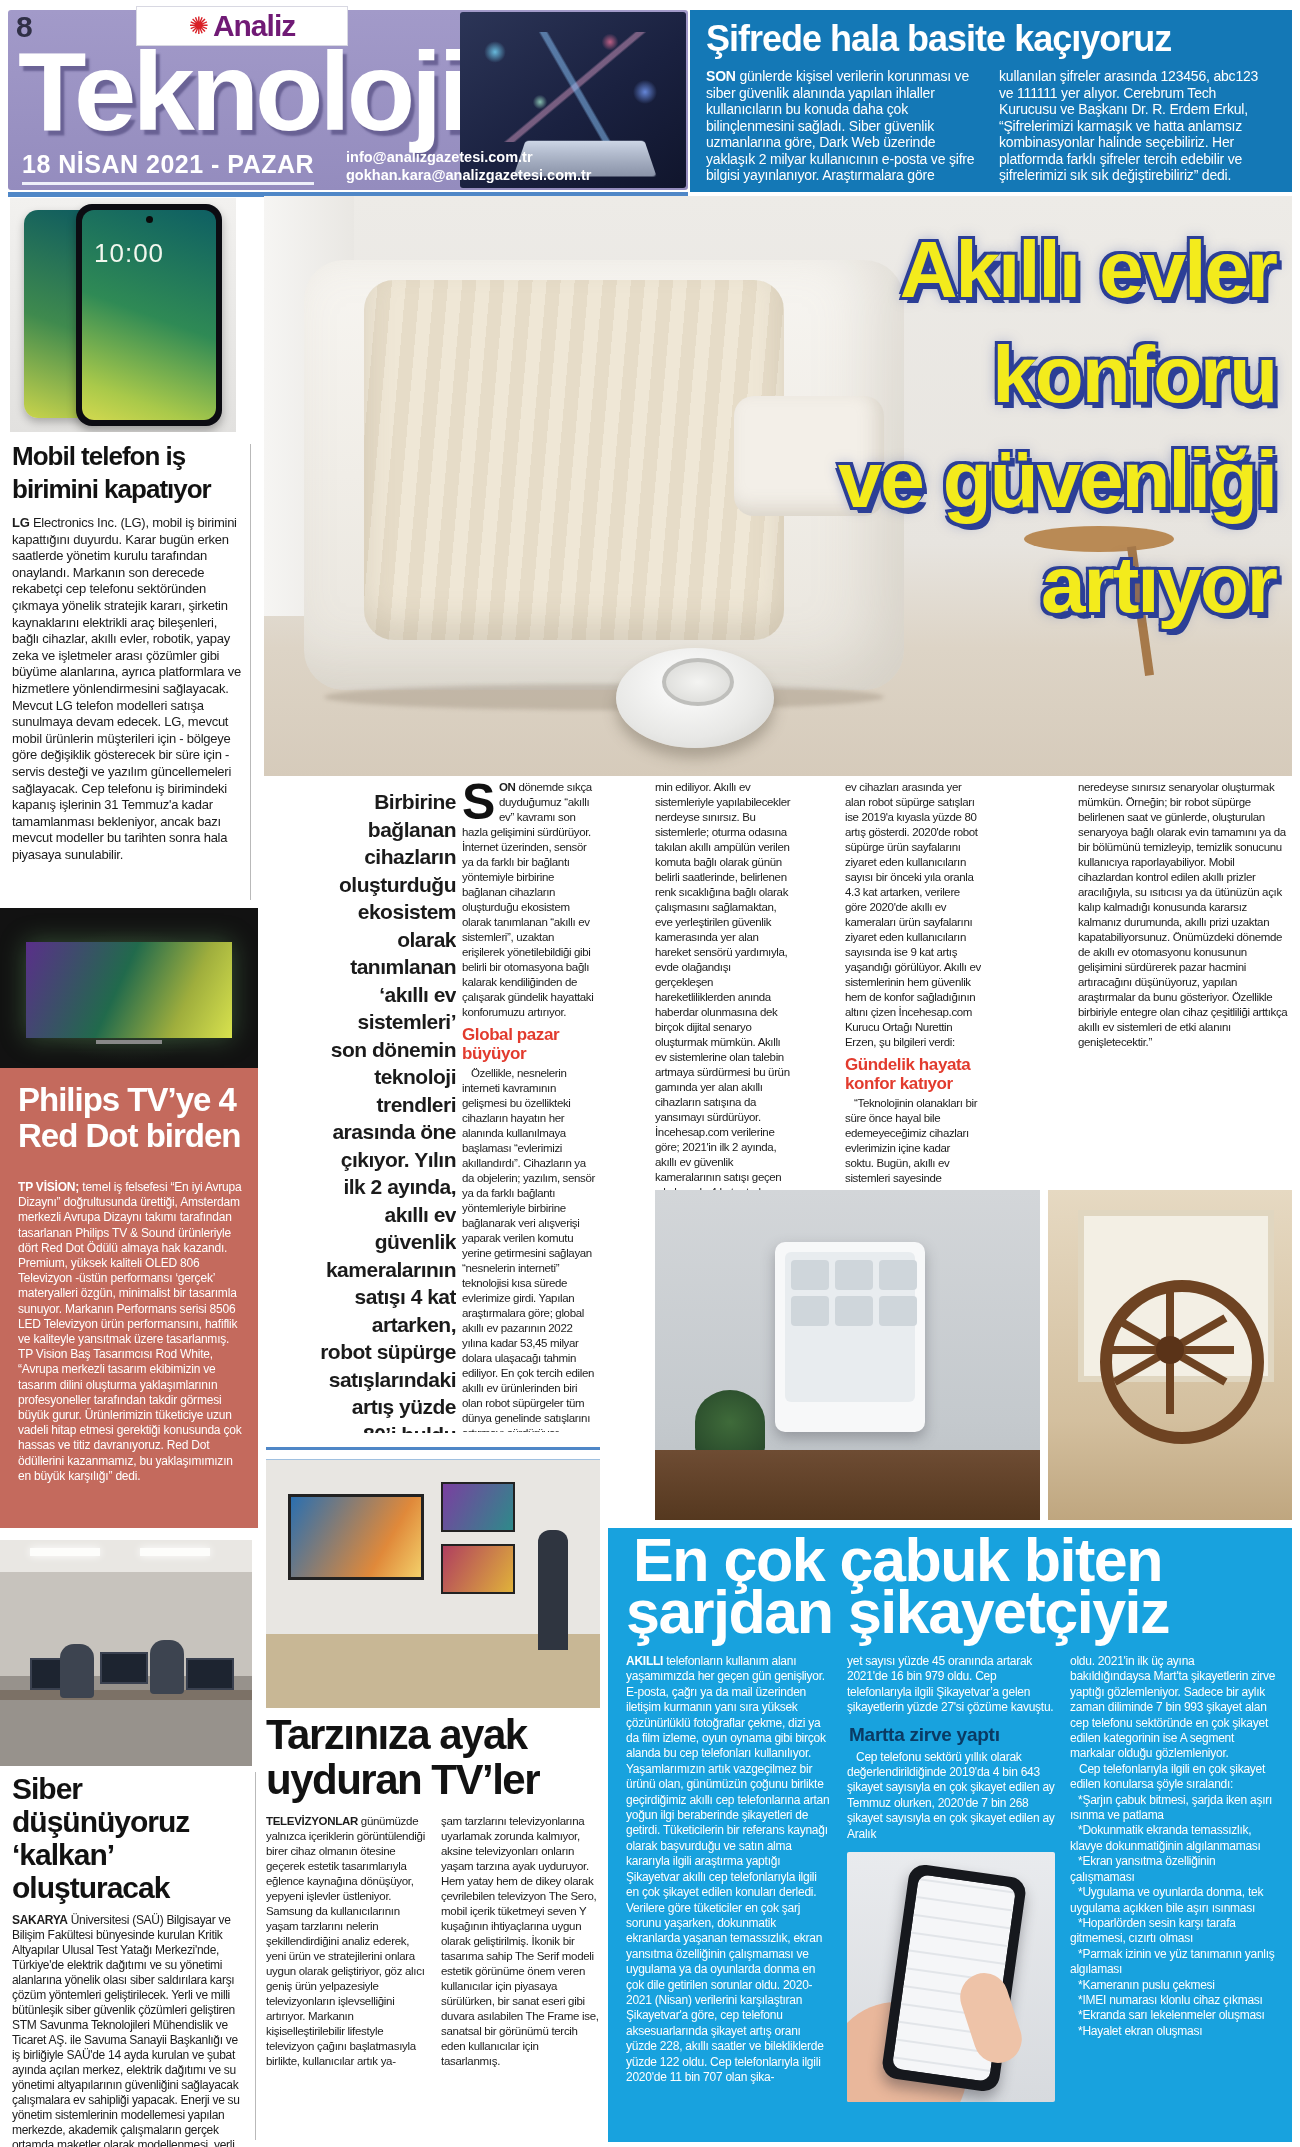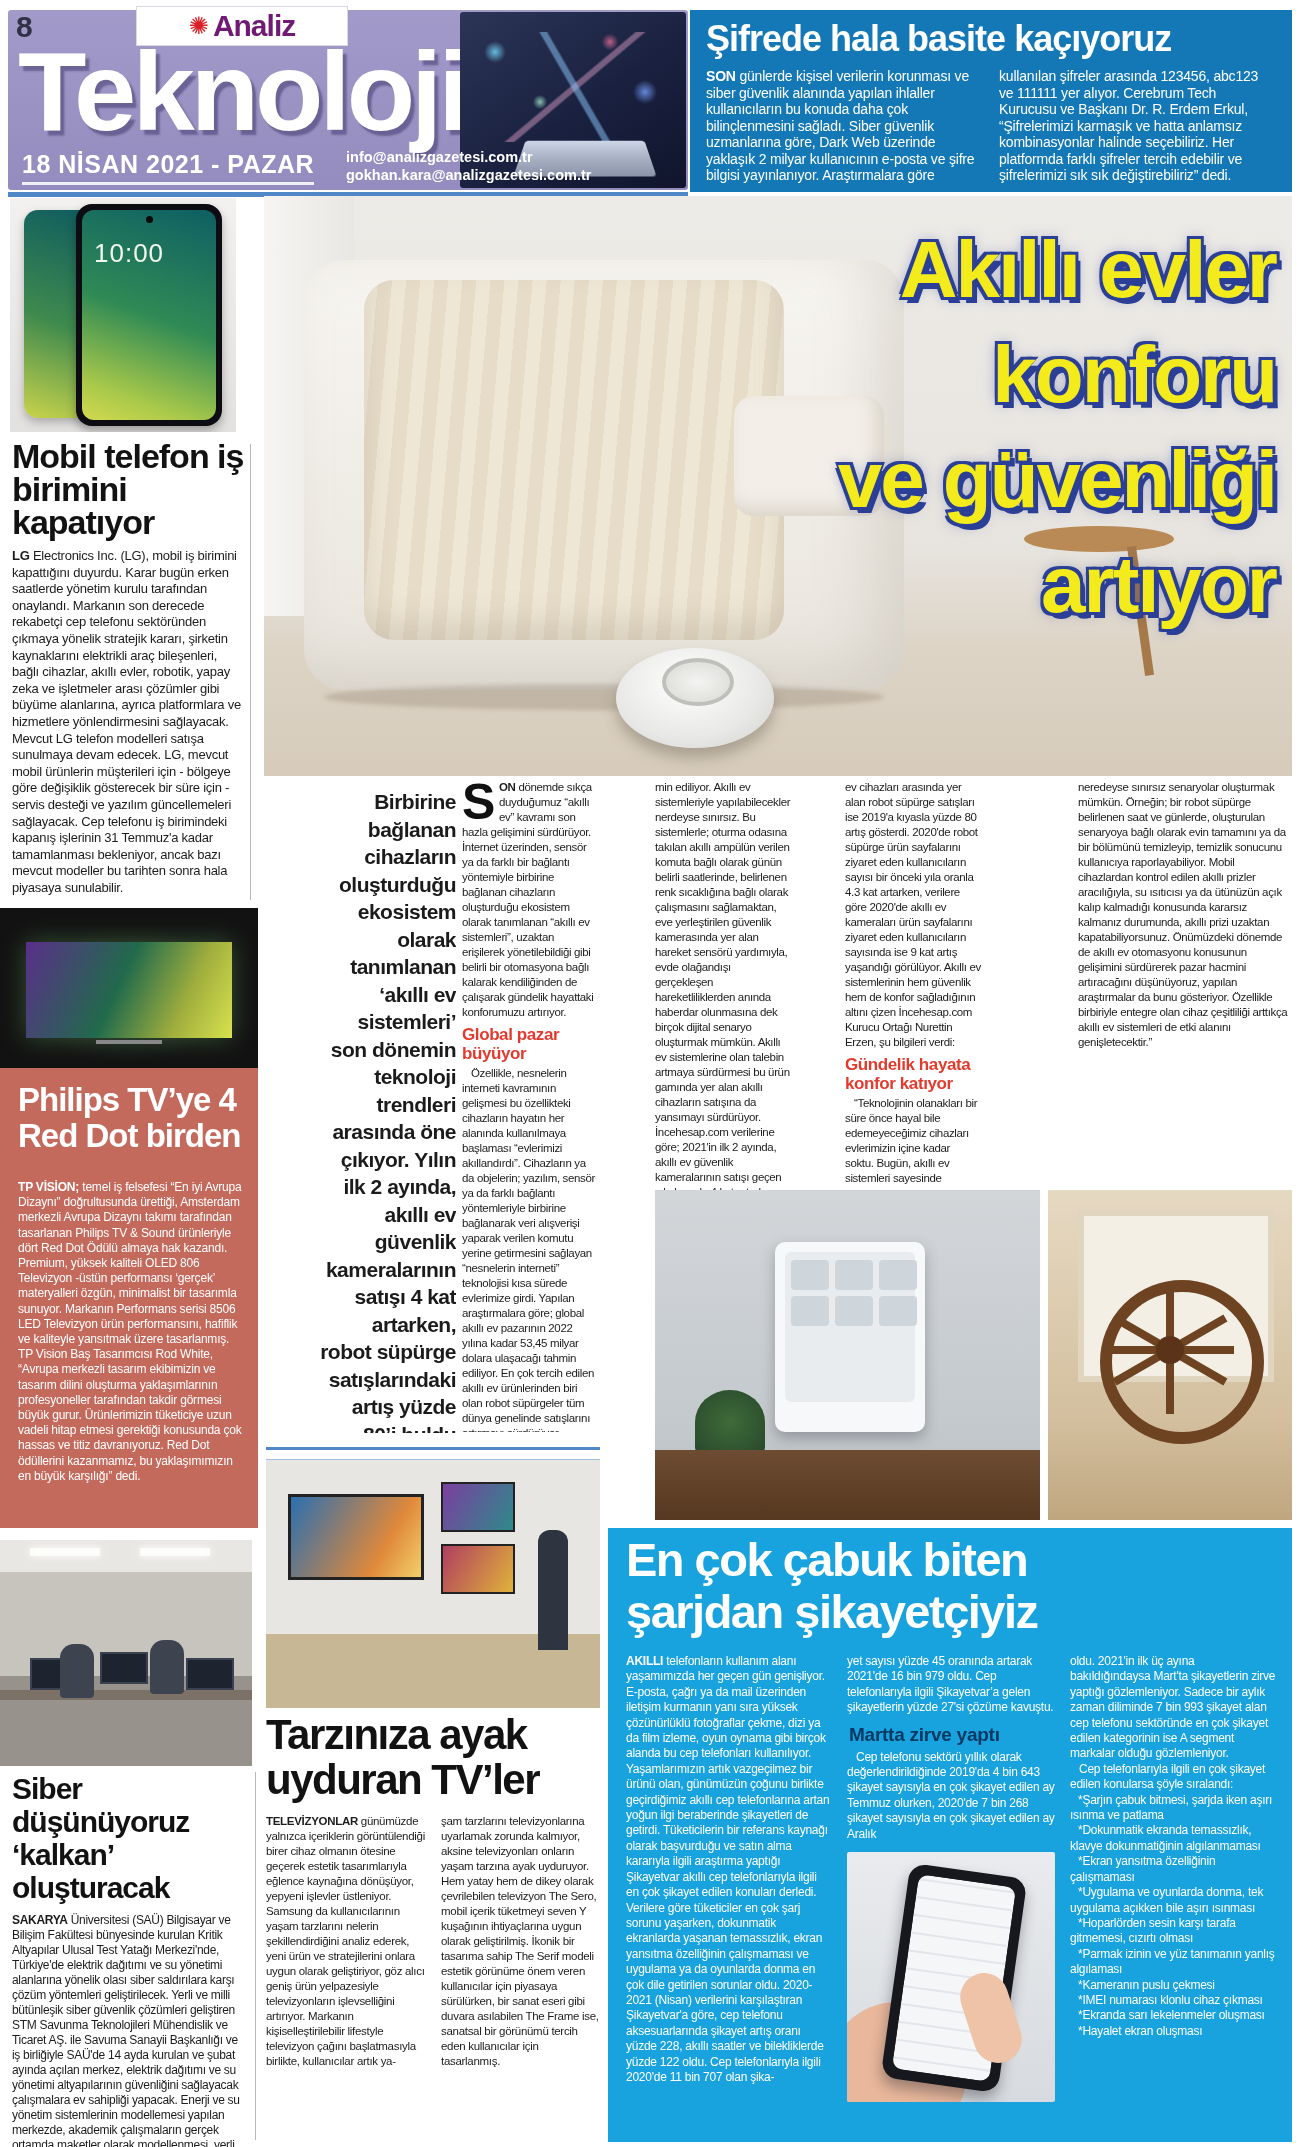--- a/index.html
+++ b/index.html
@@ -53,21 +53,21 @@
   #big-photo .floor-shadow{position:absolute;left:60px;top:488px;width:560px;height:26px;border-radius:50%;background:rgba(120,105,85,.25);filter:blur(2px);}
   #big-photo .table-top{position:absolute;left:760px;top:330px;width:150px;height:26px;border-radius:50%;background:#b98a55;}
   #big-photo .table-leg2{position:absolute;left:872px;top:350px;width:9px;height:130px;background:#a6794a;transform:rotate(-8deg);}
   #big-photo .robot-body{position:absolute;left:352px;top:452px;width:158px;height:100px;border-radius:50%;background:radial-gradient(ellipse at 45% 35%,#ffffff,#e8e8e6 60%,#cfcfcc);box-shadow:0 10px 14px rgba(90,80,65,.35);}
   #big-photo .robot-top{position:absolute;left:398px;top:462px;width:64px;height:40px;border-radius:50%;background:radial-gradient(#f4f4f2,#d8d8d5);border:4px solid #bfbfbc;}
   .hl{position:absolute;right:16px;font-size:80px;line-height:1;font-weight:800;letter-spacing:-2px;color:#f3eb1c;
       text-shadow:-3px -3px 0 #2c3f96,3px -3px 0 #2c3f96,-3px 3px 0 #2c3f96,5px 6px 0 #2c3f96,0 0 14px rgba(44,63,150,.55);}
 
   
   #mobil{left:12px;top:440px;width:232px;height:465px;}
-  #mobil .title{font-size:34px;line-height:33px;font-weight:900;color:#121212;letter-spacing:-1px;}
+  #mobil .title{font-size:26px;line-height:33px;font-weight:900;color:#121212;letter-spacing:-1px;}
   #mobil .body{margin-top:9px;font-size:13px;line-height:16.6px;letter-spacing:-0.25px;color:#1c1c1c;height:375px;overflow:hidden;}
 
   #philips-tv-img{left:0px;top:908px;width:258px;height:160px;background:radial-gradient(140px 90px at 50% 55%,#243024,#121212 75%);}
   #philips-tv-img .tv{position:absolute;left:26px;top:34px;width:206px;height:96px;background:linear-gradient(115deg,#5a2f8a 0%,#216a4c 45%,#9fae3d 75%,#d8e24e 100%);box-shadow:0 0 24px rgba(120,200,120,.35);}
   #philips-tv-img .stand{position:absolute;left:96px;top:132px;width:66px;height:4px;background:#888;}
   #philips{left:0px;top:1068px;width:258px;height:460px;background:#c46a5d;color:#fff;}
   #philips .inner{position:absolute;left:18px;top:14px;width:224px;height:432px;overflow:hidden;}
   #philips .title{font-size:33px;line-height:36px;font-weight:800;letter-spacing:-1px;}
   #philips .body{margin-top:26px;font-size:12px;line-height:15.2px;letter-spacing:-0.2px;}
 
@@ -114,21 +114,21 @@
   #tvroom-img .tv3{position:absolute;left:175px;top:84px;width:70px;height:46px;background:linear-gradient(120deg,#b03f5f,#e0b23a);border:2px solid #222;}
   #tvroom-img .person{position:absolute;left:272px;top:70px;width:30px;height:120px;border-radius:12px 12px 0 0;background:#2f3540;}
 
   #tarz{left:266px;top:1712px;width:334px;height:432px;}
   #tarz .title{font-size:42px;line-height:45px;font-weight:900;color:#121212;letter-spacing:-1.5px;}
   #tarz .cols{margin-top:12px;display:flex;gap:16px;height:318px;overflow:hidden;}
   #tarz .col{flex:1;font-size:11.5px;line-height:15px;letter-spacing:-0.3px;color:#1c1c1c;}
 
   
   #sarj{left:608px;top:1528px;width:684px;height:614px;background:#18a2de;color:#fff;}
-  #sarj .title{position:absolute;left:18px;top:6px;font-size:47px;line-height:52px;font-weight:800;letter-spacing:-1.5px;}
+  #sarj .title{position:absolute;left:18px;top:6px;font-size:61px;line-height:52px;font-weight:800;letter-spacing:-1.5px;text-align:center;}
   #sarj .cols{position:absolute;left:18px;top:126px;width:650px;height:478px;display:flex;gap:15px;overflow:hidden;}
   #sarj .col{flex:1;font-size:12px;line-height:15.4px;letter-spacing:-0.25px;}
   #sarj .subhead{font-size:19px;line-height:21px;font-weight:800;color:#0a3a63;margin:8px 0 5px 2px;}
   #sarj .bullet{text-indent:8px;}
   #sarj .photo-phone{position:relative;margin-top:10px;width:208px;height:250px;background:linear-gradient(180deg,#e9ebee,#d7dade);border-radius:2px;overflow:hidden;}
   #sarj .photo-phone .hand{position:absolute;left:-20px;top:150px;width:140px;height:140px;border-radius:50%;background:#e9b79b;}
   #sarj .photo-phone .dev{position:absolute;left:48px;top:18px;width:118px;height:216px;border-radius:16px;background:#16181d;transform:rotate(8deg);box-shadow:0 8px 14px rgba(40,40,50,.4);}
   #sarj .photo-phone .devscr{position:absolute;left:58px;top:28px;width:98px;height:196px;border-radius:10px;background:#f5f6f8;transform:rotate(8deg);
      background-image:linear-gradient(#e2e5e9 2px,transparent 2px);background-size:100% 18px;background-position:0 40px;}
   #sarj .photo-phone .thumb{position:absolute;left:120px;top:120px;width:48px;height:92px;border-radius:24px;background:#eec3a8;transform:rotate(-18deg);}

